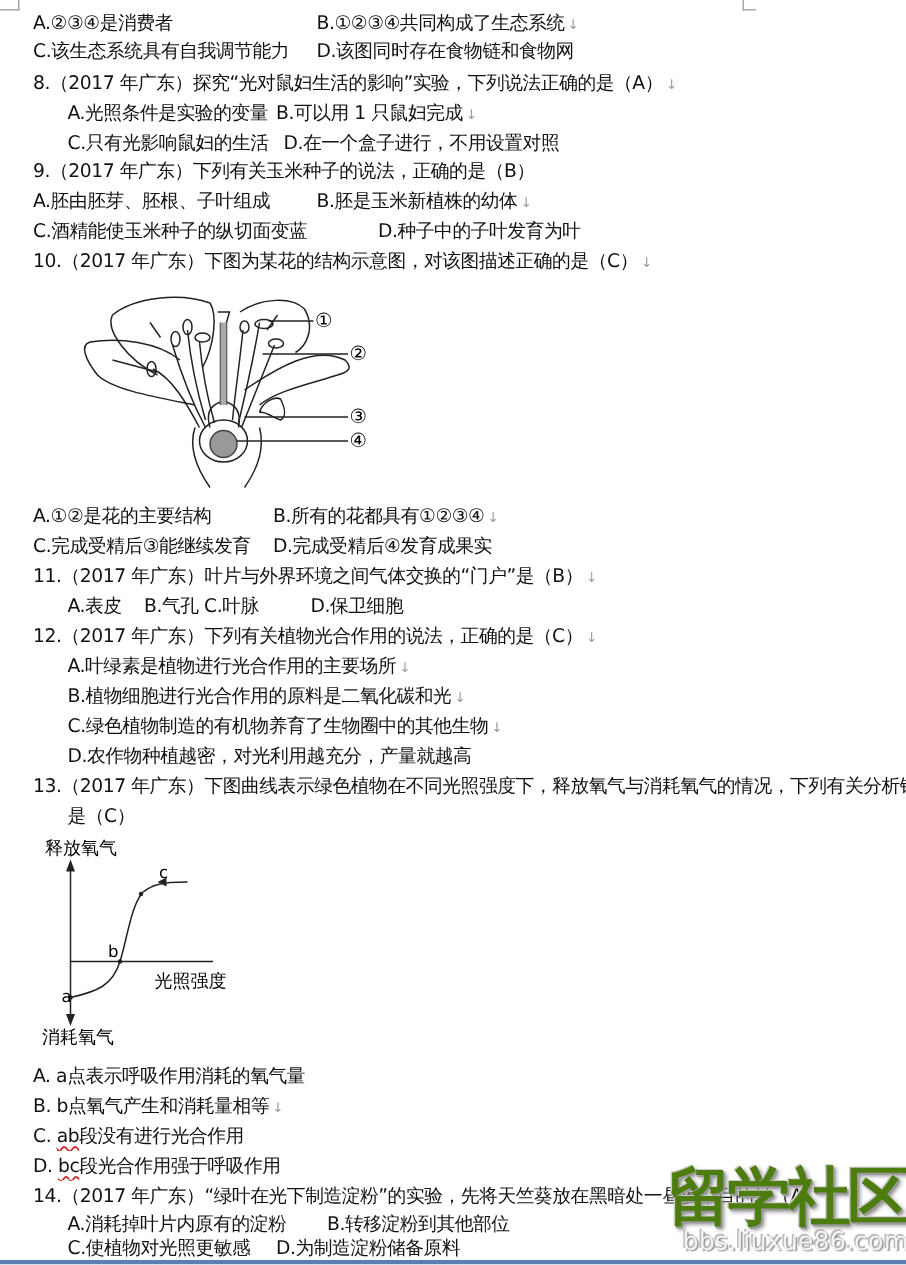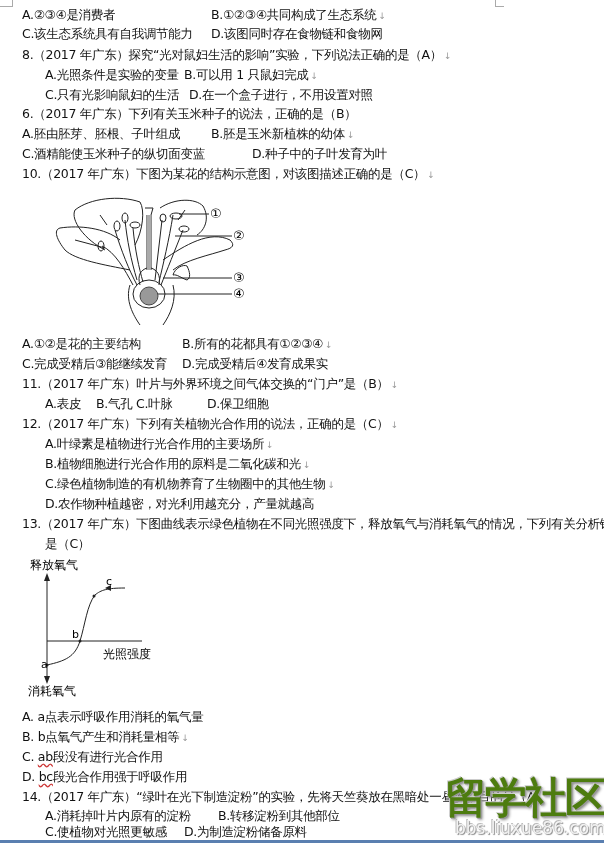--- a/index.html
+++ b/index.html
@@ -45,21 +45,21 @@
   <div class="line" style="left:211px; top:5px;"><span>B.①②③④共同构成了生态系统</span><span class="mark">↓</span></div>
   <div class="line" style="left:22px; top:24px;">C.该生态系统具有自我调节能力</div>
   <div class="line" style="left:211px; top:24px;">D.该图同时存在食物链和食物网</div>
 
   <div class="line" style="left:22px; top:45px;"><span>8.（2017 年广东）探究“光对鼠妇生活的影响”实验，下列说法正确的是（A）</span><span class="mark">↓</span></div>
   <div class="line" style="left:45px; top:65px;">A.光照条件是实验的变量</div>
   <div class="line" style="left:184px; top:65px;"><span>B.可以用 1 只鼠妇完成</span><span class="mark">↓</span></div>
   <div class="line" style="left:45px; top:85px;">C.只有光影响鼠妇的生活</div>
   <div class="line" style="left:189px; top:85px;text-align:right;">D.在一个盒子进行，不用设置对照</div>
 
-  <div class="line" style="left:22px; top:104px;">6.（2017 年广东）下列有关玉米种子的说法，正确的是（B）</div>
+  <div class="line" style="left:22px; top:104px;">9.（2017 年广东）下列有关玉米种子的说法，正确的是（B）</div>
   <div class="line" style="left:22px; top:124px;">A.胚由胚芽、胚根、子叶组成</div>
   <div class="line" style="left:22px; top:144px;">C.酒精能使玉米种子的纵切面变蓝</div>
   <div class="line" style="left:211px; top:124px;"><span>B.胚是玉米新植株的幼体</span><span class="mark">↓</span></div>
   <div class="line" style="left:211px; top:144px;margin-left:41px;">D.种子中的子叶发育为叶</div>
 
   <div class="line" style="left:22px; top:164px;"><span>10.（2017 年广东）下图为某花的结构示意图，对该图描述正确的是（C）</span><span class="mark">↓</span></div>
 
   <svg class="figure" style="left:45px; top:190px;" width="220" height="140" viewBox="0 0 220 140">
     <g fill="none" stroke="#222" stroke-width="1">
 

